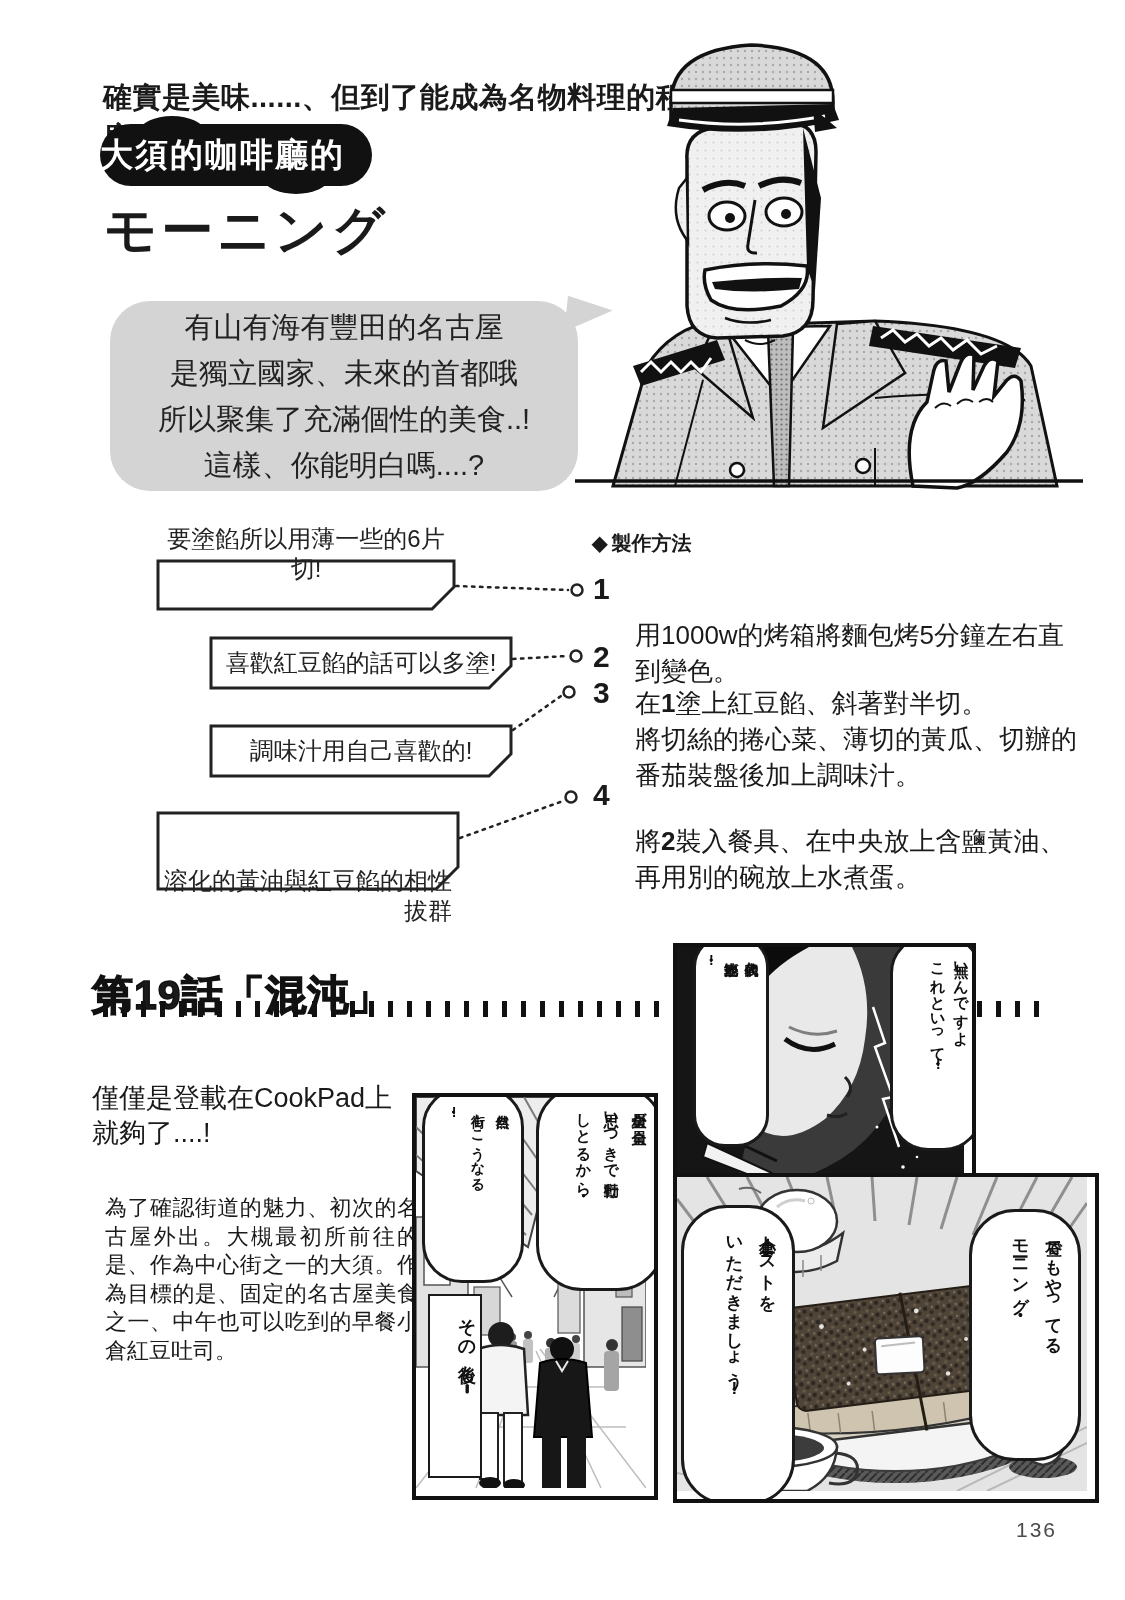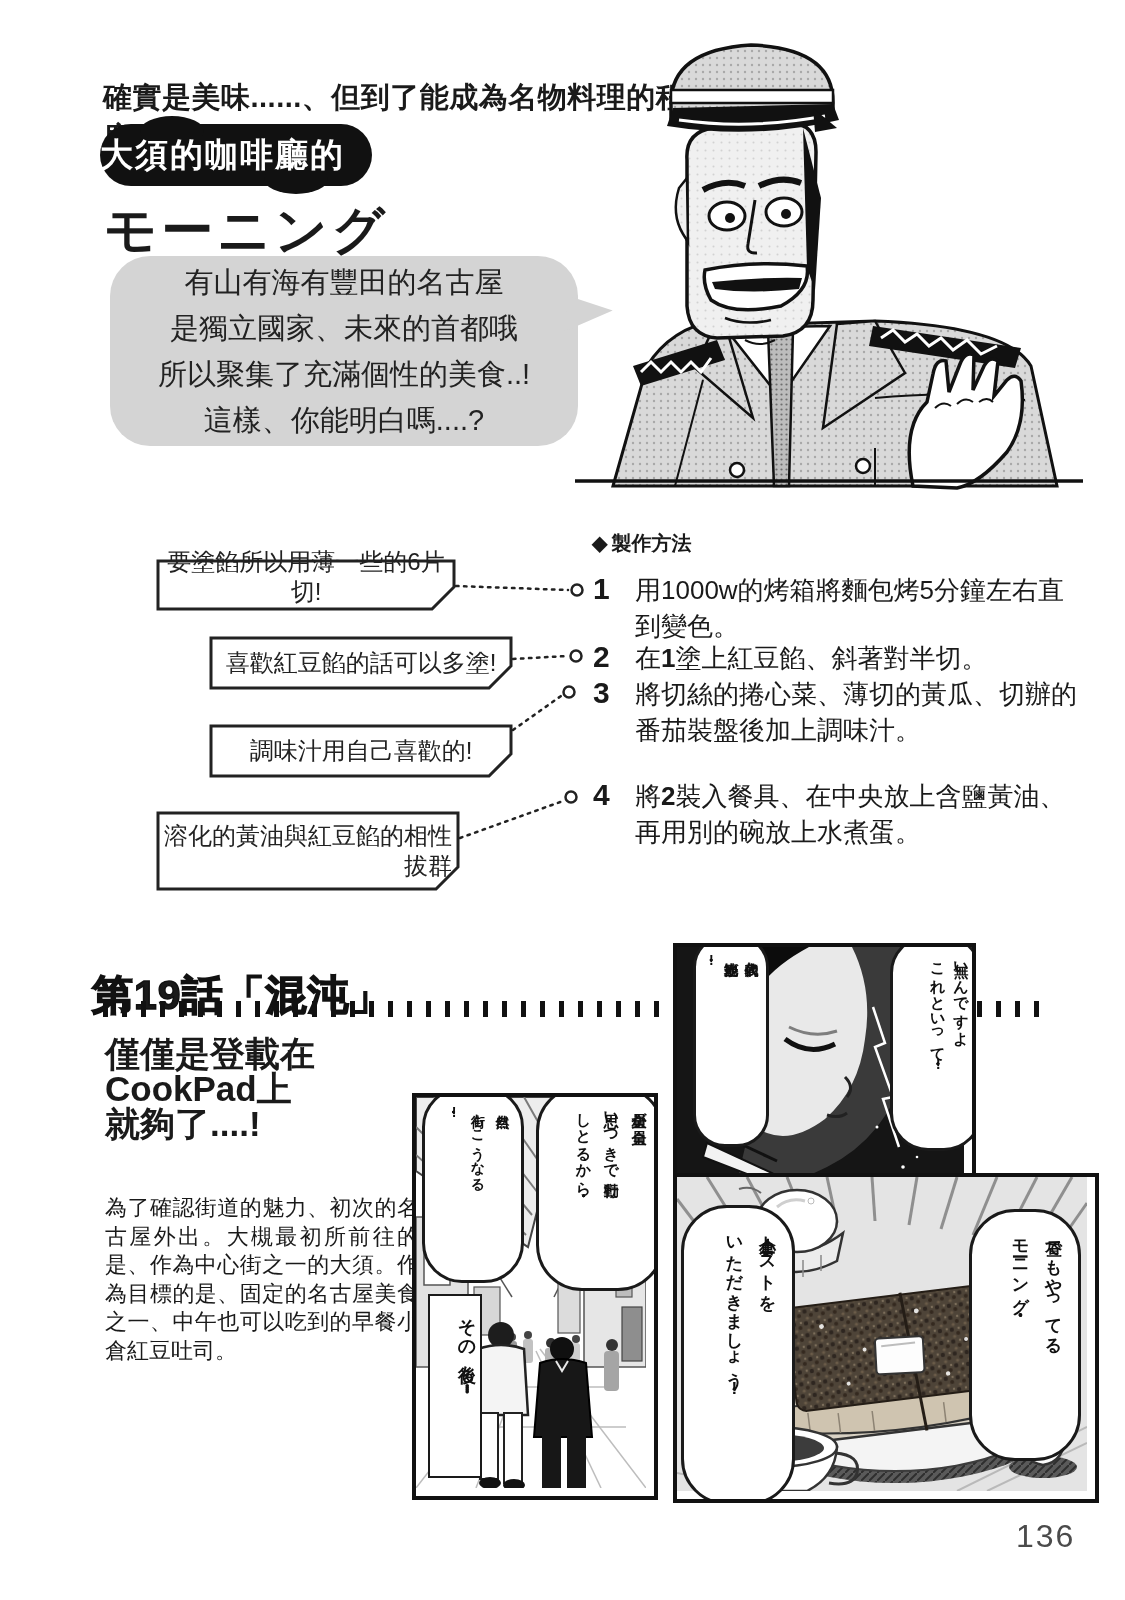--- a/index.html
+++ b/index.html
@@ -1,19 +1,19 @@
 <!DOCTYPE html>
 <html><head>
 <meta charset="utf-8">
 <style>
   html,body{margin:0;padding:0;background:#ffffff;}
   #page{position:relative;width:1125px;height:1600px;background:#ffffff;overflow:hidden;
         font-family:"Liberation Sans", sans-serif;color:#1a1a1a;}
   .abs{position:absolute;}
-  .preline{white-space:pre-line;}
+  .preline{white-space:pre-line;margin-top:45px;}
 
   
   .caption{left:103px;top:78px;width:600px;font-size:29px;font-weight:bold;letter-spacing:0.5px;}
   .badge{left:100px;top:124px;width:272px;height:62px;background:#111;color:#fff;
          border-radius:34px;display:flex;align-items:center;justify-content:flex-start;
          font-family:"DejaVu Serif", serif;font-weight:bold;font-size:33px;letter-spacing:2px;}
   .badge::before,.badge::after{content:"";position:absolute;background:#111;border-radius:50%;width:64px;height:30px;}
   .badge::before{left:40px;top:-8px;}
   .badge::after{right:44px;bottom:-8px;}
   .badge span{position:relative;z-index:2;}
@@ -29,33 +29,33 @@
   .recipe-head{left:592px;top:530px;font-size:20px;font-weight:bold;}
   .recipe-head .diamond{margin-right:4px;}
   .step{left:593px;width:505px;display:flex;align-items:flex-start;}
   .step .num{font-weight:900;font-size:30px;width:42px;flex:0 0 42px;line-height:34px;}
   .step .txt{font-size:26px;line-height:36px;width:463px;}
   .step .ref{font-weight:900;}
   .s1{top:572px;} .s2{top:640px;} .s3{top:676px;} .s4{top:778px;}
 
   .tip-text{position:absolute;display:flex;align-items:center;justify-content:center;
             font-size:24px;line-height:30px;text-align:center;color:#222;}
-  .t1{left:158px;top:561px;width:296px;height:32px;}
+  .t1{left:158px;top:538px;width:296px;height:32px;}
   .t2{left:211px;top:638px;width:300px;height:50px;}
   .t3{left:211px;top:726px;width:300px;height:50px;}
   .t4{left:164px;top:813px;width:288px;height:76px;justify-content:flex-start;text-align:right;}
 
   
   .chapter{left:92px;top:946px;font-size:41px;font-weight:900;letter-spacing:1px;margin-top:22px;
            -webkit-text-stroke:1.5px #111;}
   .ticks{left:103px;top:1001px;width:937px;height:16px;z-index:0;
          background:repeating-linear-gradient(90deg,#111 0 5px,transparent 5px 19px);}
-  .lead{left:105px;top:1036px;width:330px;font-size:35px;font-weight:bold;line-height:35px;}
+  .lead{left:92px;top:1036px;width:330px;font-size:27px;font-weight:normal;line-height:35px;}
   .bodytext{left:105px;top:1194px;width:314px;font-size:22px;line-height:28.5px;text-align:justify;}
-  .pagenum{left:1016px;top:1518px;font-size:32px;color:#4b4b4b;letter-spacing:2px;}
+  .pagenum{left:1016px;top:1518px;font-size:21px;color:#4b4b4b;letter-spacing:2px;}
 
   
   .panel{position:absolute;border:4px solid #111;background:#fff;overflow:hidden;z-index:2;}
   .panel-face{left:673px;top:943px;width:295px;height:242px;}
   .panel-street{left:412px;top:1093px;width:238px;height:399px;}
   .panel-toast{left:673px;top:1173px;width:418px;height:322px;}
   .panel svg.art{position:absolute;left:0;top:0;}
 
   .vbubble{position:absolute;background:#fff;border:3px solid #1a1a1a;
            writing-mode:vertical-rl;text-orientation:upright;white-space:pre-line;

